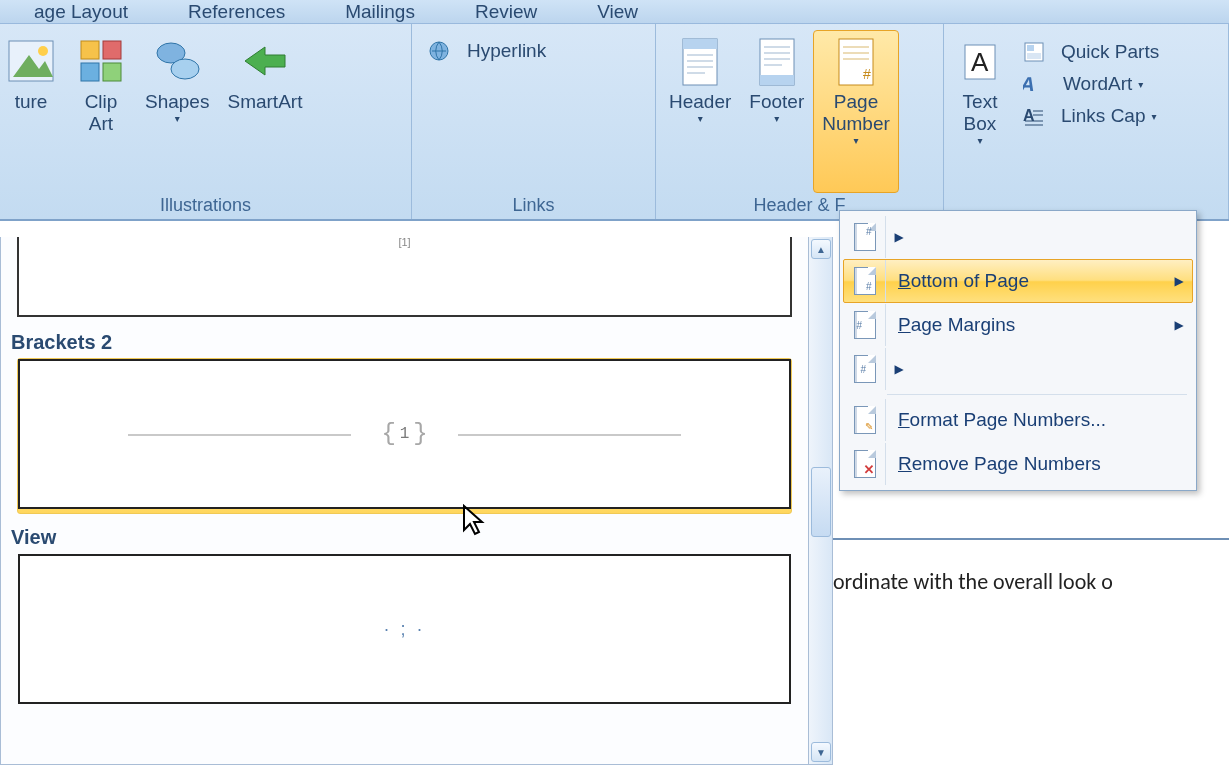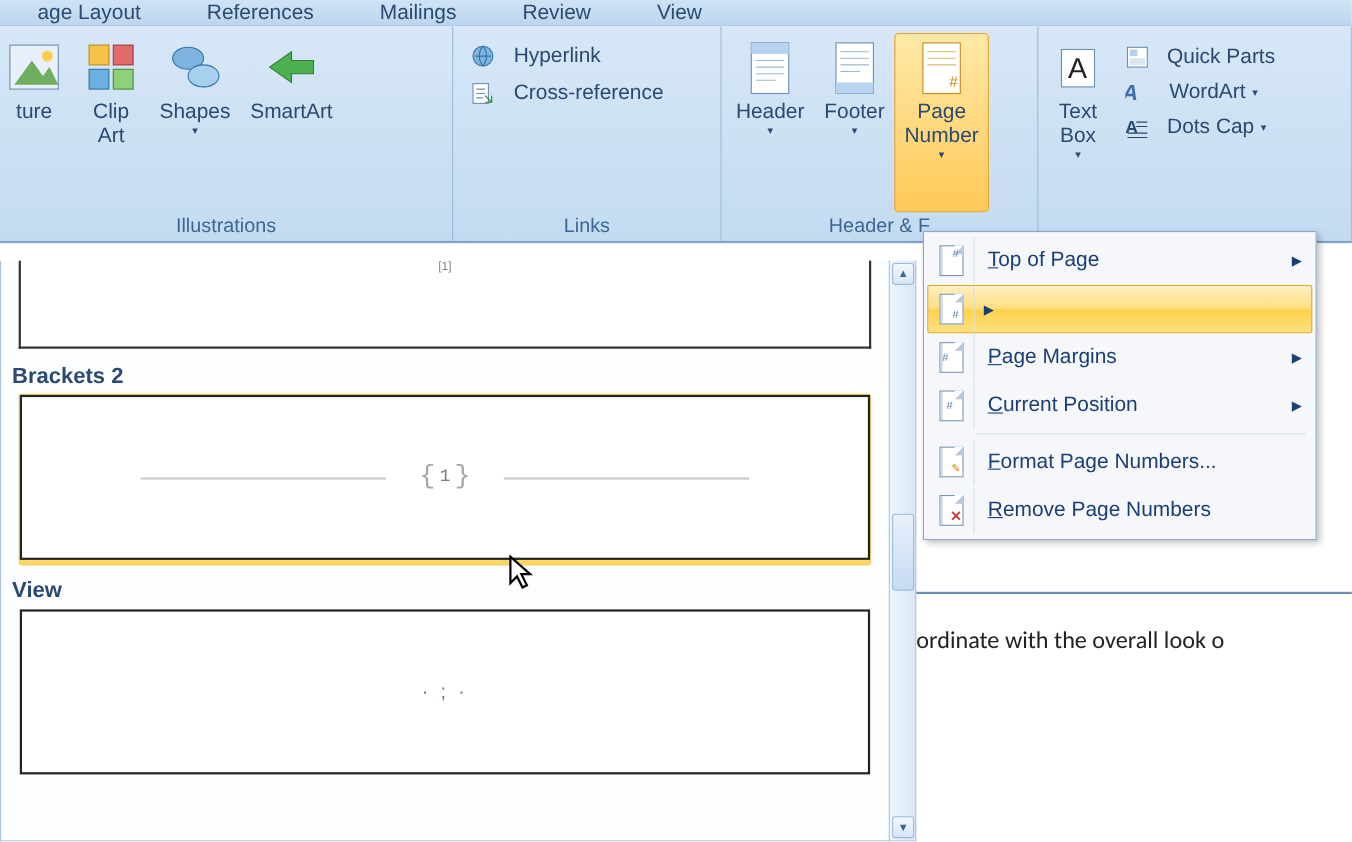--- a/index.html
+++ b/index.html
@@ -249,30 +249,20 @@
     <div class="body">
       <div class="vlist">
         <div class="vitem">
           <span class="ic">
               <svg width="24" height="24">
                 <circle cx="12" cy="12" r="9" fill="#7fb3e0" stroke="#2f74a8"></circle>
                 <path d="M5 12h14M12 3a14 14 0 010 18M12 3a14 14 0 000 18" stroke="#2f74a8" fill="none"></path>
               </svg>
             </span>
           <span>Hyperlink</span>
-        </div>
-        <div class="vitem">
-          <span class="ic">
-              <svg width="24" height="24">
-                <rect x="3" y="3" width="14" height="18" fill="#fff" stroke="#6d8fb5"></rect>
-                <path d="M6 8h8M6 12h8M6 16h6" stroke="#6d8fb5"></path>
-                <path d="M14 14l6 6M20 14v6h-6" stroke="#2e7d32" fill="none"></path>
-              </svg>
-            </span>
-          <span>Cross-reference</span>
         </div>
       </div>
     </div>
     <div class="label">Links</div>
   </div>
 
   <div class="group" style="min-width:288px">
     <div class="body">
       <div class="rbtn">
         <span class="ic">
@@ -345,21 +335,21 @@
           <span>WordArt</span>
           <span class="drop">▾</span>
         </div>
         <div class="vitem">
           <span class="ic">
               <svg width="22" height="22">
                 <text x="0" y="16" font-size="16" font-weight="bold" fill="#2a4a71">A</text>
                 <path d="M10 6h10M10 10h10M2 16h18M2 20h18" stroke="#2a4a71"></path>
               </svg>
             </span>
-          <span>Dots Cap</span>
+          <span>Links Cap</span>
           <span class="drop">▾</span>
         </div>
       </div>
     </div>
     <div class="label"></div>
   </div>
 </div>
 
 <div class="gallery-area">
   <div class="gallery">
@@ -398,50 +388,49 @@
 </svg>
 
 <div class="dropdown">
   <div class="row">
     <span class="icw">
         <span class="pg-ico">
           <span class="fold"></span>
           <span class="mark" style="top:2px;right:3px">#</span>
         </span>
       </span>
-    <span class="txt"><u>T</u><span>op of Page</span></span>
     <span class="arrow">▶</span>
   </div>
   <div class="row selected">
     <span class="icw">
         <span class="pg-ico">
           <span class="fold"></span>
           <span class="mark" style="bottom:2px;right:3px">#</span>
         </span>
       </span>
+    <span class="txt"><u>B</u><span>ottom of Page</span></span>
     <span class="arrow">▶</span>
   </div>
   <div class="row">
     <span class="icw">
         <span class="pg-ico">
           <span class="fold"></span>
           <span class="mark" style="top:8px;left:2px">#</span>
         </span>
       </span>
     <span class="txt"><u>P</u><span>age Margins</span></span>
     <span class="arrow">▶</span>
   </div>
   <div class="row">
     <span class="icw">
         <span class="pg-ico">
           <span class="fold"></span>
           <span class="mark" style="top:8px;left:6px">#</span>
         </span>
       </span>
-    <span class="txt"><u>C</u><span>urrent Position</span></span>
     <span class="arrow">▶</span>
   </div>
   <div class="sep"></div>
   <div class="row">
     <span class="icw">
         <span class="pg-ico">
           <span class="fold"></span>
           <span class="mark" style="bottom:1px;right:1px;color:#d88b1a">✎</span>
         </span>
       </span>

